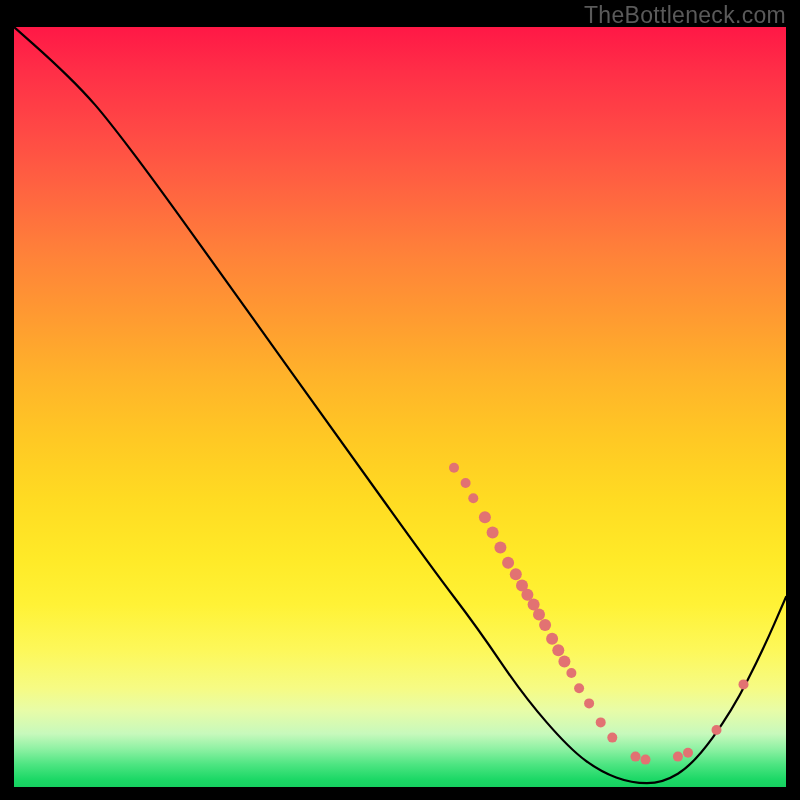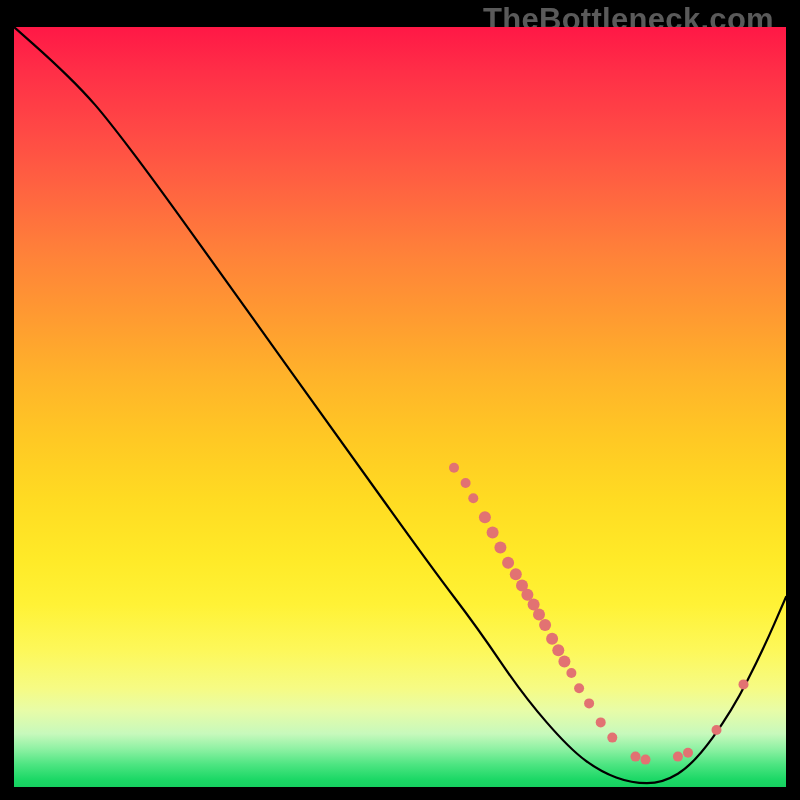--- a/index.html
+++ b/index.html
@@ -12,24 +12,24 @@
   }
   .outer {
     width: 800px;
     height: 800px;
     background: #000;
     position: relative;
   }
   .watermark {
     position: absolute;
     top: 2px;
-    right: 26px;
+    right: 14px;
     font-family: Arial, Helvetica, sans-serif;
-    font-size: 31px;
-    font-weight: 700;
+    font-size: 23px;
+    font-weight: 400;
     letter-spacing: 0.3px;
     color: #5a5a5a;
   }
   .plot-wrap {
     position: absolute;
     left: 14px;
     top: 27px;
     width: 772px;
     height: 760px;
   }

